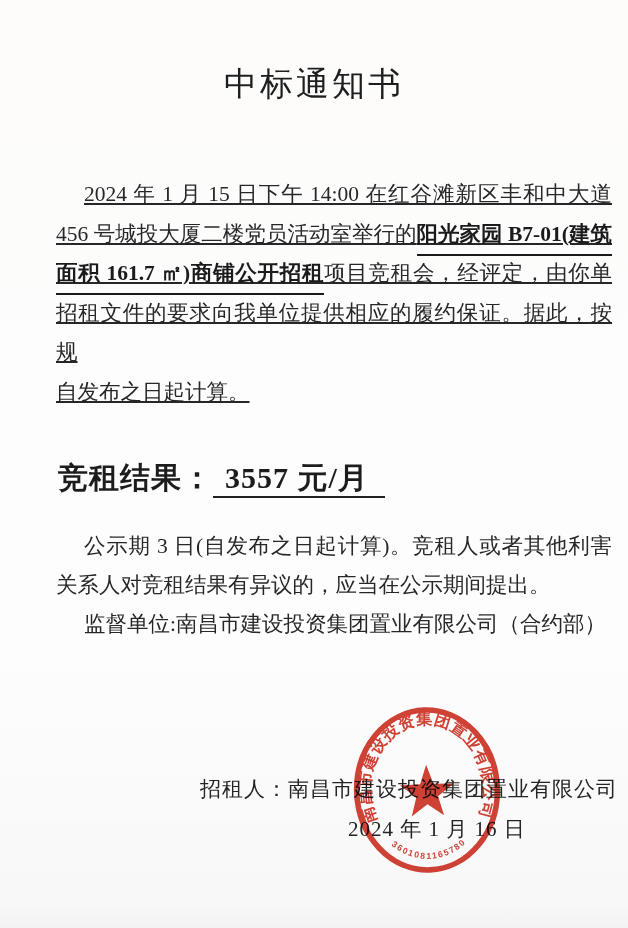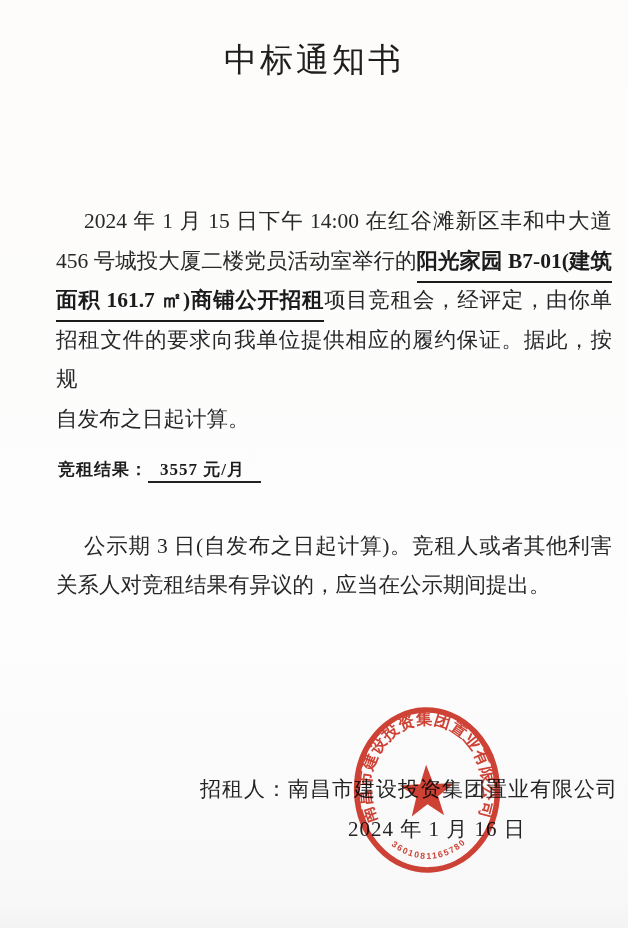--- a/index.html
+++ b/index.html
@@ -8,47 +8,47 @@
     background:#f2f2f2;
     font-family:"Liberation Serif","DejaVu Serif",serif;
     -webkit-font-smoothing:antialiased;
   }
   .page{
     position:relative;width:628px;height:928px;overflow:hidden;
     background:linear-gradient(180deg,#fdfcfb 0%,#fdfdfd 70%,#f8f8f8 97%,#f3f3f3 100%);
     color:#2a2a2a;
   }
   .title{
-    position:absolute;top:38px;left:0;width:628px;
+    position:absolute;top:62px;left:0;width:628px;
     margin:0;text-align:center;
     font-size:33px;font-weight:500;letter-spacing:3px;color:#1e1e1e;
   }
   .addressee{
     position:absolute;top:151px;left:58px;
     font-size:20px;font-weight:bold;color:#1c1c1c;letter-spacing:0.5px;
   }
   .addressee .addr-name{
     border-bottom:2px solid #1c1c1c;padding-bottom:1px;padding-right:6px;
   }
   .para{
     position:absolute;left:56px;width:556px;
     font-size:21.5px;line-height:39.5px;color:#272727;
   }
-  .p1{top:202px;}
+  .p1{top:175px;text-decoration:underline;}
   .p2{top:527px;line-height:39px;}
   .bline{width:100%;}
   .fill{text-align:justify;text-align-last:justify;}
   .indent{text-indent:28px;}
   .em{
     font-weight:bold;color:#1b1b1b;
     border-bottom:2px solid #1b1b1b;padding-bottom:8px;
   }
   .result{
     position:absolute;top:458px;left:58px;
-    font-size:17px;color:#1c1c1c;
+    font-size:30px;color:#1c1c1c;
   }
   .result-label{font-weight:bold;letter-spacing:1px;}
   .result-value{
     font-weight:bold;letter-spacing:1px;
     border-bottom:2px solid #222;
     padding:0 16px 2px 12px;
   }
   .lessor{
     position:absolute;top:775px;left:200px;
     font-size:21px;letter-spacing:1px;color:#242424;
@@ -84,20 +84,21 @@
     <div class="bline">自发布之日起计算。</div>
   </div>
 
   <div class="result">
     <span class="result-label">竞租结果：</span><span class="result-value">3557 元/月</span>
   </div>
 
   <div class="para p2">
     <div class="bline fill indent">公示期 3 日(自发布之日起计算)。竞租人或者其他利害</div>
     <div class="bline">关系人对竞租结果有异议的，应当在公示期间提出。</div>
+    <div class="bline indent">监督单位:南昌市建设投资集团置业有限公司（合约部）</div>
   </div>
 
   <div class="lessor">
     <span>招租人：</span><span>南昌市建设投资集团置业有限公司</span>
   </div>
 
   <div class="doc-date">2024 年 1 月 16 日</div>
 
   <svg class="seal" viewBox="0 0 152 170" xmlns="http://www.w3.org/2000/svg">
     <ellipse cx="76" cy="85" rx="69.5" ry="79" fill="none" stroke-width="5.5" stroke="#cf3426"></ellipse>

